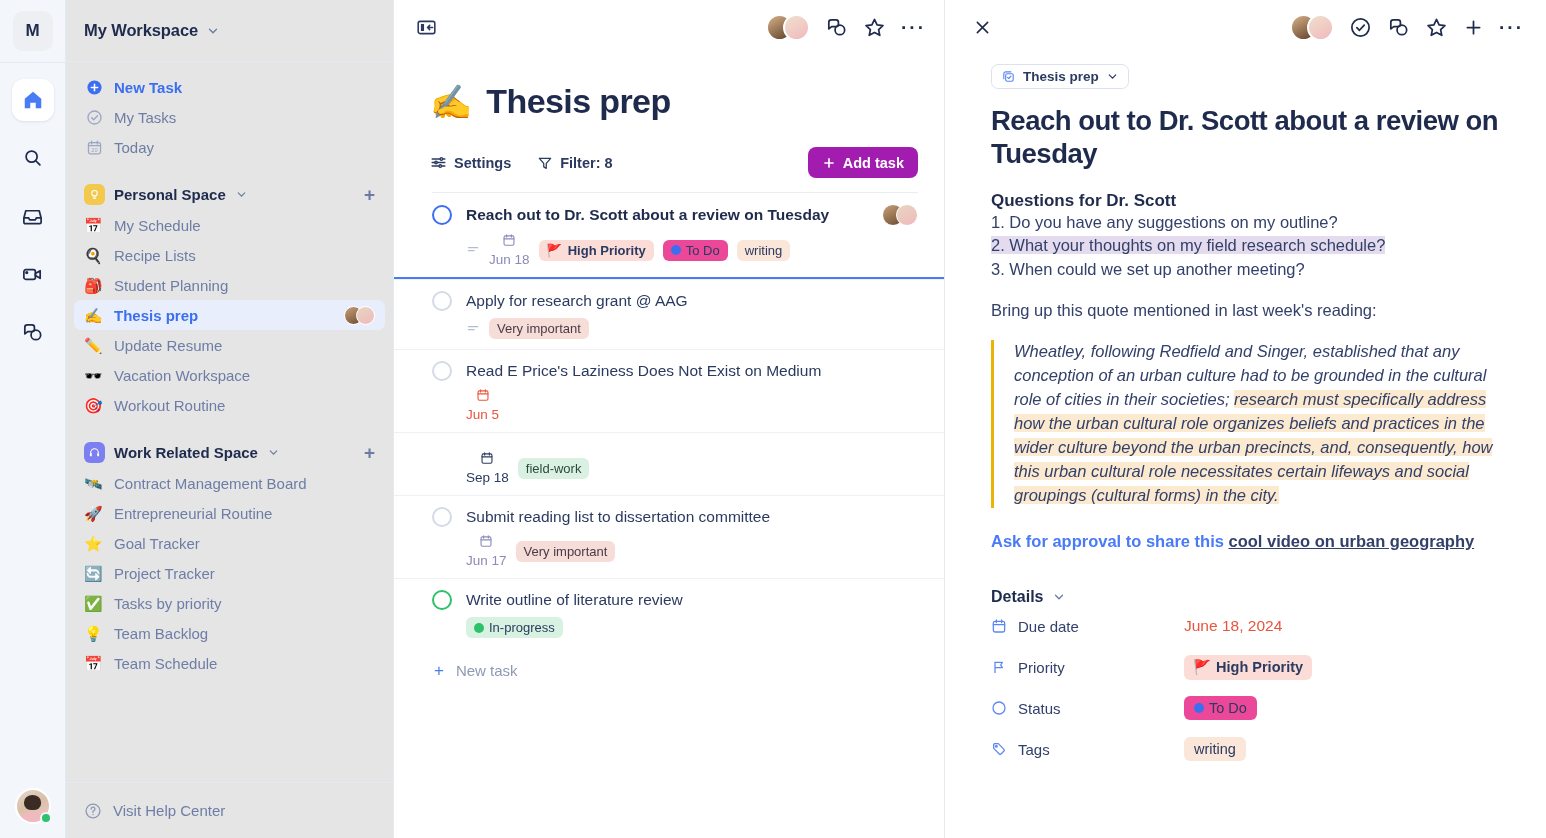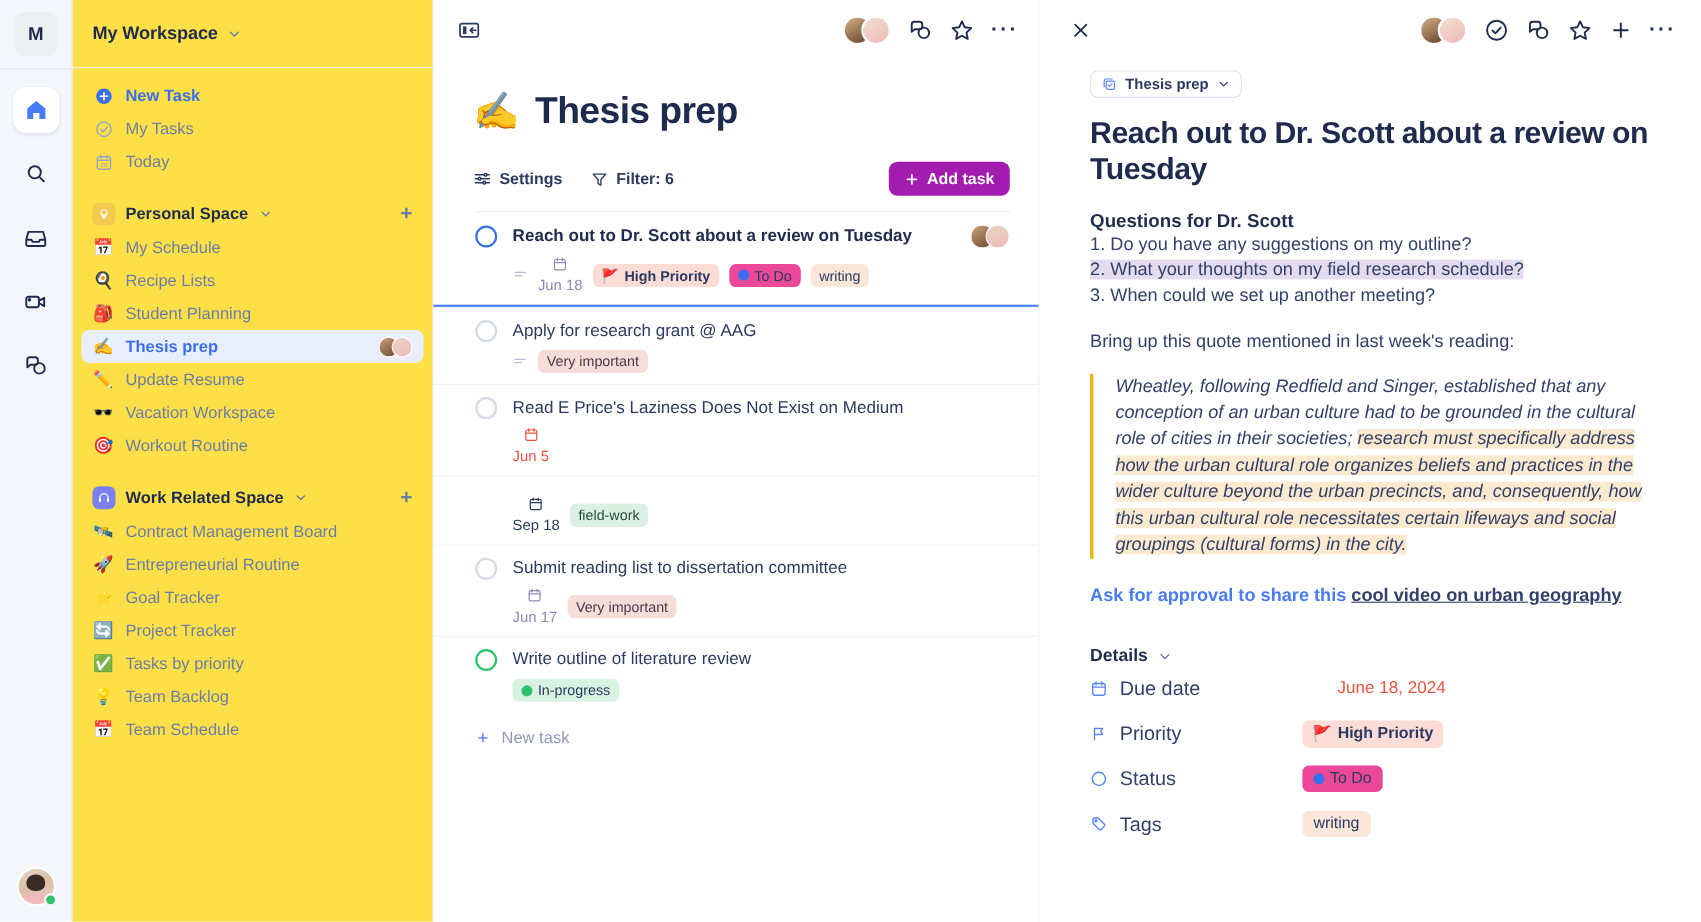--- a/index.html
+++ b/index.html
@@ -48,21 +48,21 @@
     transform:translateX(-50%); border-radius:50% 50% 0 0; background:#f0b9bd;
   }
   .online-dot {
     position: absolute; right: -1px; bottom: 0px; width: 12px; height: 12px;
     border-radius: 50%; background: #2ec16b; border: 2px solid #f3f6fb;
   }
 
   
   .sidebar {
     width: 328px; flex: 0 0 328px; height: 838px;
-    background: #fde047; border-right: 1px solid #e4e9f2;
+    background: #e5e5e5; border-right: 1px solid #e4e9f2;
     display: flex; flex-direction: column;
   }
   .ws-head {
     height: 62px; display: flex; align-items: center; gap: 8px;
     padding: 0 18px; border-bottom: 1px solid #e4e9f2;
   }
   .ws-title { font-size: 16.5px; font-weight: bold; color: #1f2b4d; letter-spacing: -.1px; }
   .chev { color: #6b7ba3; display: inline-flex; }
   .sb-scroll { flex: 1; overflow: hidden; padding-top: 10px; }
   .sb-row {
@@ -163,23 +163,23 @@
   .quote {
     border-left: 3px solid #eab308; padding-left: 20px; margin-top: 17px;
     font-style: italic; font-size: 16.5px; line-height: 1.45; color: #33406a;
   }
   .hl-amber { background: #fbeacf; }
   .r-link-line { margin-top: 22px; font-size: 16.5px; line-height: 1.45; }
   .r-link-bold { color: #4a7bf7; font-weight: bold; }
   .r-link-u { color: #33406a; text-decoration: underline; font-weight: bold; }
   .details-head { display: flex; align-items: center; gap: 9px; margin-top: 34px; font-size: 16px; font-weight: bold; color: #1f2b4d; }
   .d-row { display: flex; align-items: center; height: 41px; }
-  .d-label { display: flex; align-items: center; gap: 11px; width: 193px; flex: 0 0 193px; font-size: 18px; color: #33406a; }
+  .d-label { display: flex; align-items: center; gap: 11px; width: 193px; flex: 0 0 193px; font-size: 15px; color: #33406a; }
   .d-val { font-size: 15.5px; }
-  .d-val.due { color: #e8553c; margin-left: 32px; }
+  .d-val.due { color: #e8553c; }
   svg { display: block; }
 </style>
 </head>
 <body>
 
 <div class="app">
 
   <div class="rail">
     <div class="rail-logo">M</div>
     <div class="rail-sep"></div>
@@ -367,20 +367,30 @@
       <div class="sb-row">
         <span class="ic emoji">💡</span>
         <span>Team Backlog</span>
       </div>
       <div class="sb-row">
         <span class="ic emoji">📅</span>
         <span>Team Schedule</span>
       </div>
     </div>
 
+    <div class="sb-foot">
+      <span>
+        <svg width="18" height="18" viewBox="0 0 24 24" fill="none" stroke="#8e99b4" stroke-width="1.8">
+            <circle cx="12" cy="12" r="9.2"></circle>
+            <path d="M9.6 9.4a2.5 2.5 0 1 1 3.2 2.4c-.6.2-.9.7-.9 1.3v.5" stroke-linecap="round"></path>
+            <circle cx="12" cy="16.6" r=".9" fill="#8e99b4" stroke="none"></circle>
+          </svg>
+      </span>
+      <span class="sb-foot-txt">Visit Help Center</span>
+    </div>
   </div>
 
   <div class="middle">
     <div class="mid-top">
       <span>
         <svg width="21" height="21" viewBox="0 0 24 24" fill="none" stroke="#2b3a60" stroke-width="1.8" stroke-linejoin="round">
             <rect x="2.5" y="5" width="19" height="14" rx="2.2"></rect>
             <rect x="5.6" y="8" width="3.6" height="8" fill="#2b3a60" stroke="none"></rect>
             <path d="M19 12h-5.4M15.6 9.6 13.2 12l2.4 2.4" stroke-linecap="round"></path>
           </svg>
@@ -421,21 +431,21 @@
             </svg>
         </span>
         <span>Settings</span>
       </span>
       <span class="tool">
         <span>
           <svg width="16" height="16" viewBox="0 0 24 24" fill="none" stroke="#2b3a60" stroke-width="1.9" stroke-linejoin="round">
               <path d="M3.5 5h17l-6.6 7.6V20l-3.8-2.2v-5.2z"></path>
             </svg>
         </span>
-        <span>Filter: 6</span>
+        <span>Filter: 8</span>
       </span>
       <span class="add-task">
         <span>
           <svg width="14" height="14" viewBox="0 0 24 24" fill="none" stroke="#fff" stroke-width="2.8" stroke-linecap="round">
               <path d="M12 5v14M5 12h14"></path>
             </svg>
         </span>
         <span>Add task</span>
       </span>
     </div>

